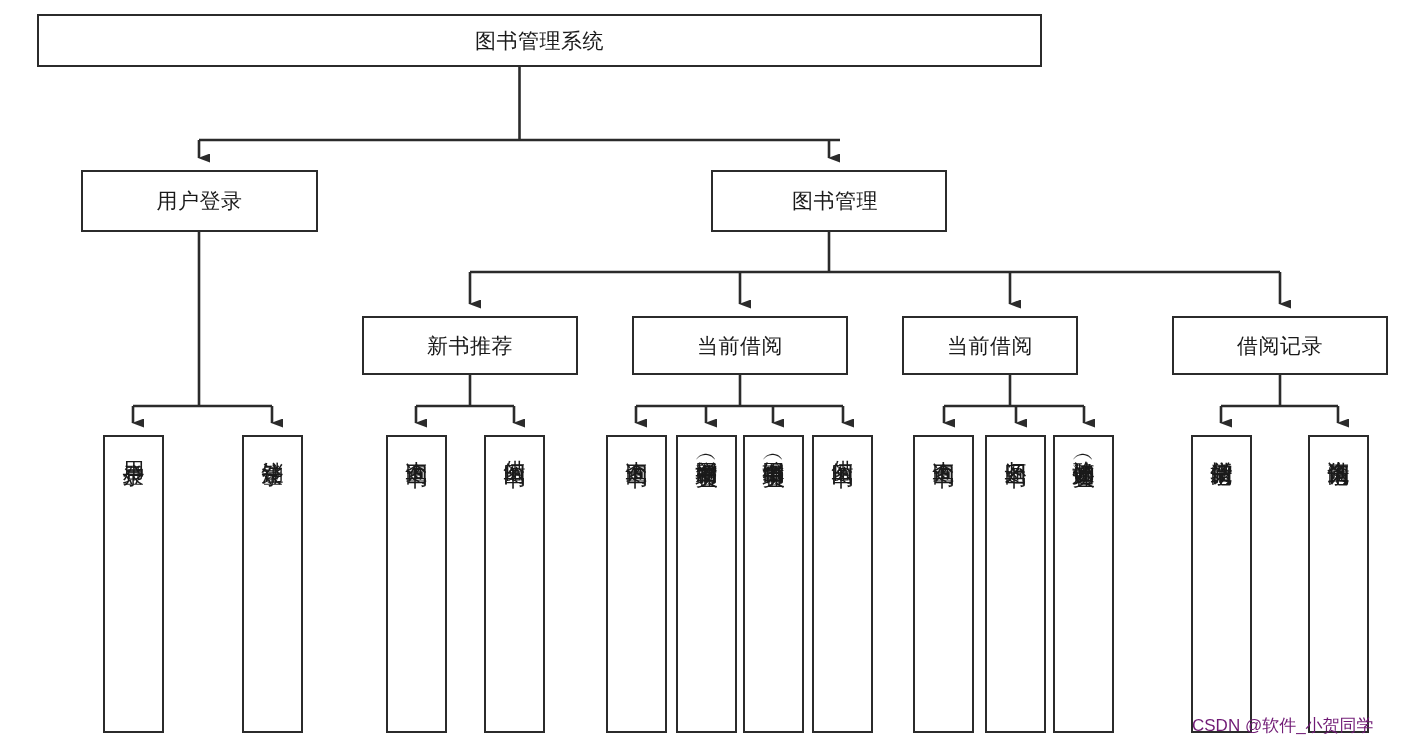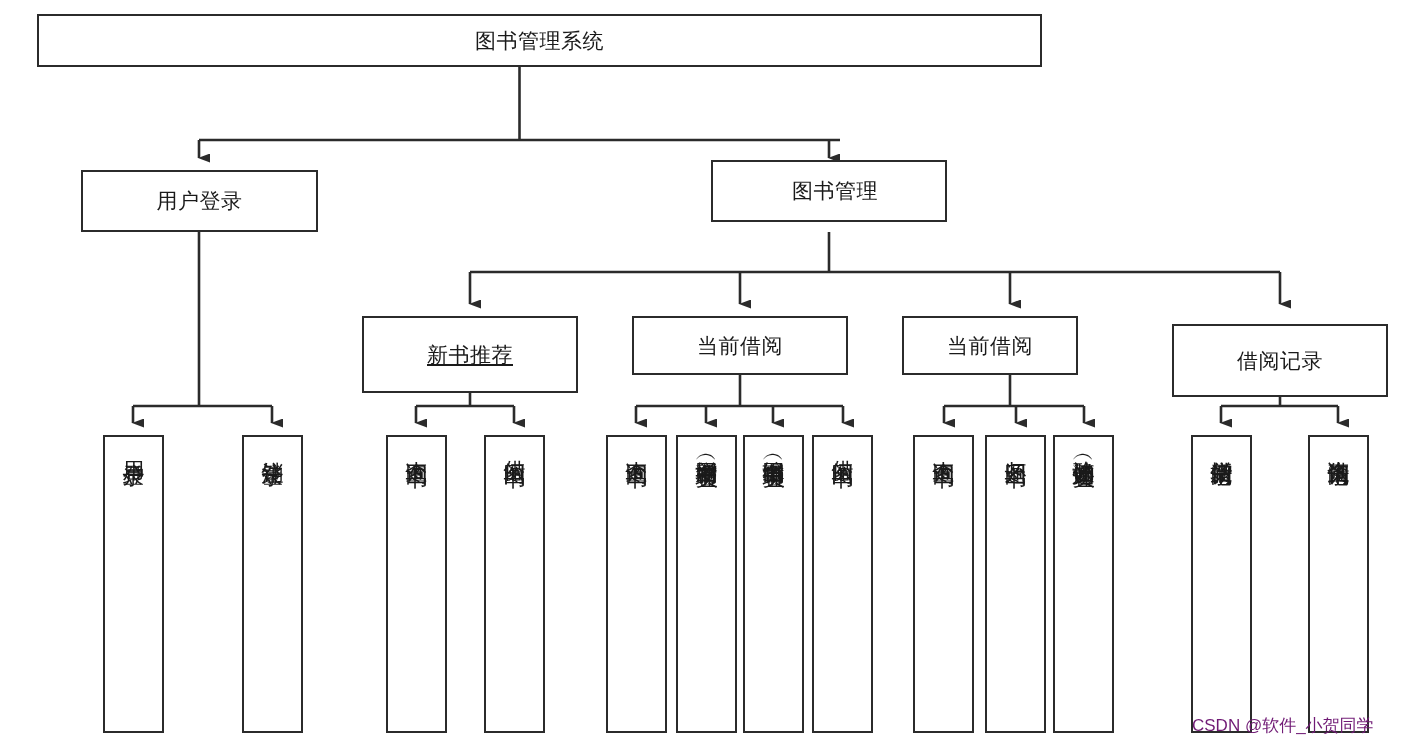--- a/index.html
+++ b/index.html
@@ -128,34 +128,34 @@
     </g>
   </svg>
 
   <div class="node root horiz" style="left:17px; top:14px; width:1005px; height:53px;margin-left:20px;">
     <span class="lbl">图书管理系统</span>
   </div>
 
   <div class="node horiz" style="left:81px; top:170px; width:237px; height:62px;">
     <span class="lbl">用户登录</span>
   </div>
-  <div class="node horiz" style="left:711px; top:160px; width:236px; height:62px;padding-left:12px;">
+  <div class="node horiz" style="left:711px; top:170px; width:236px; height:62px;padding-left:12px;">
     <span class="lbl">图书管理</span>
   </div>
 
-  <div class="node horiz" style="left:362px; top:316px; width:216px; height:77px;text-decoration:underline;">
+  <div class="node horiz" style="left:362px; top:316px; width:216px; height:59px;">
     <span class="lbl">新书推荐</span>
   </div>
   <div class="node horiz" style="left:632px; top:316px; width:216px; height:59px;">
     <span class="lbl">当前借阅</span>
   </div>
   <div class="node horiz" style="left:902px; top:316px; width:176px; height:59px;">
     <span class="lbl">当前借阅</span>
   </div>
-  <div class="node horiz" style="left:1172px; top:324px; width:216px; height:73px;">
+  <div class="node horiz" style="left:1172px; top:316px; width:216px; height:59px;">
     <span class="lbl">借阅记录</span>
   </div>
 
   <div class="node vert" style="left:103px; top:435px; width:61px; height:298px;">
     <span class="lbl">用户登录</span>
   </div>
   <div class="node vert" style="left:242px; top:435px; width:61px; height:298px;">
     <span class="lbl">注销登录</span>
   </div>
 

